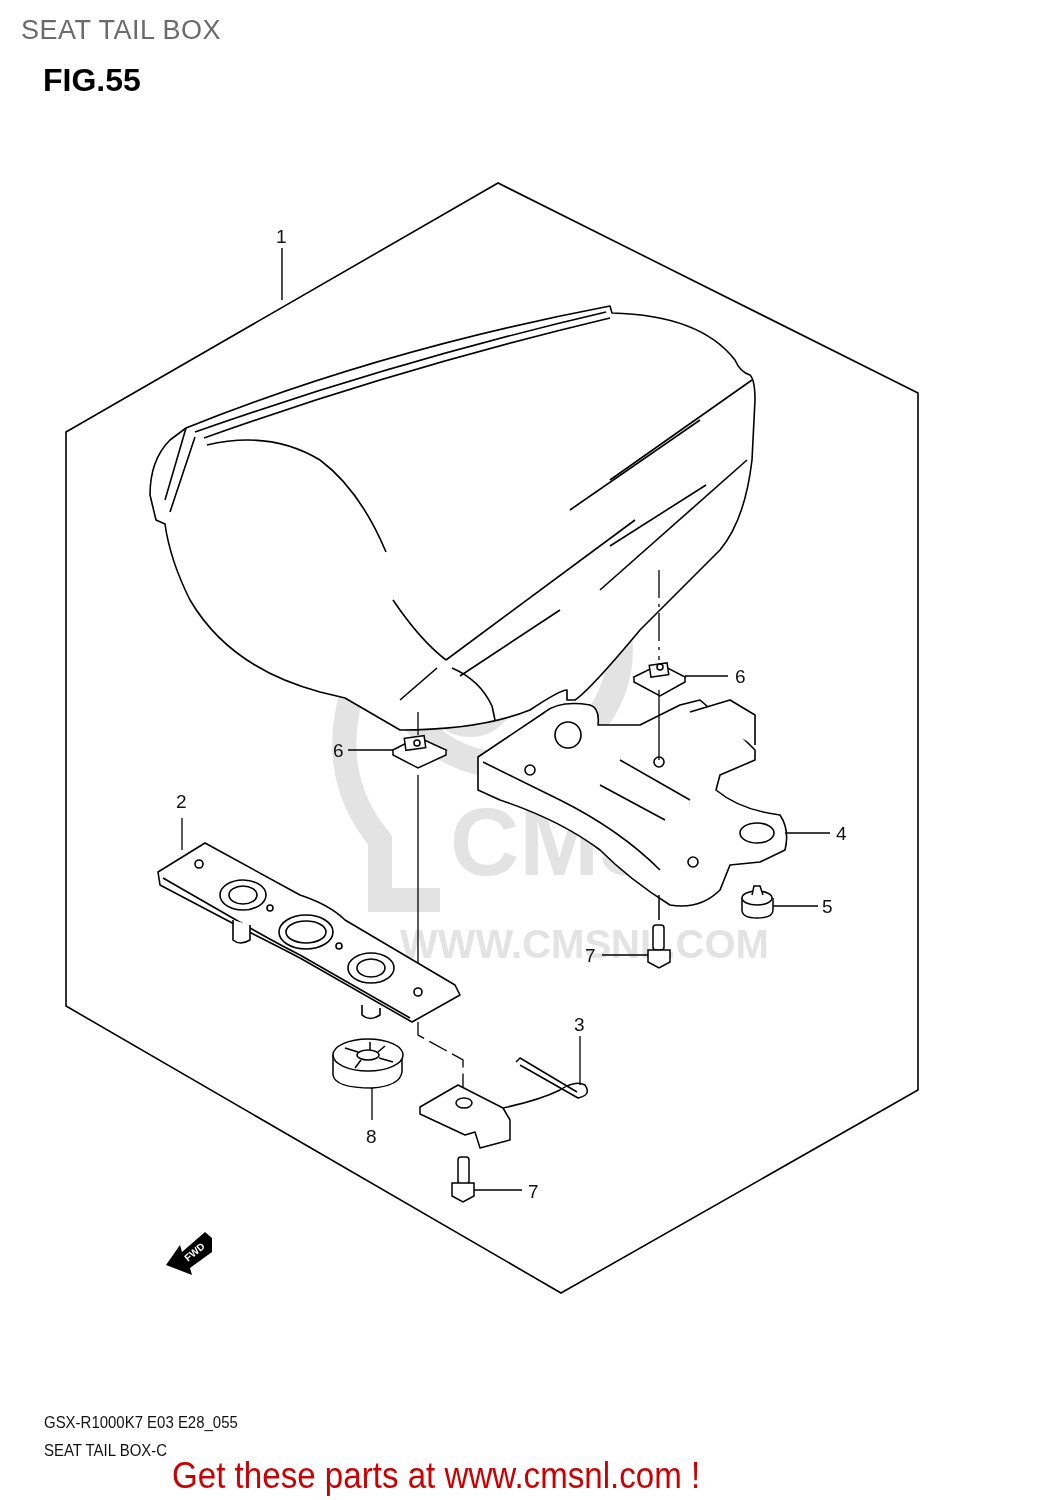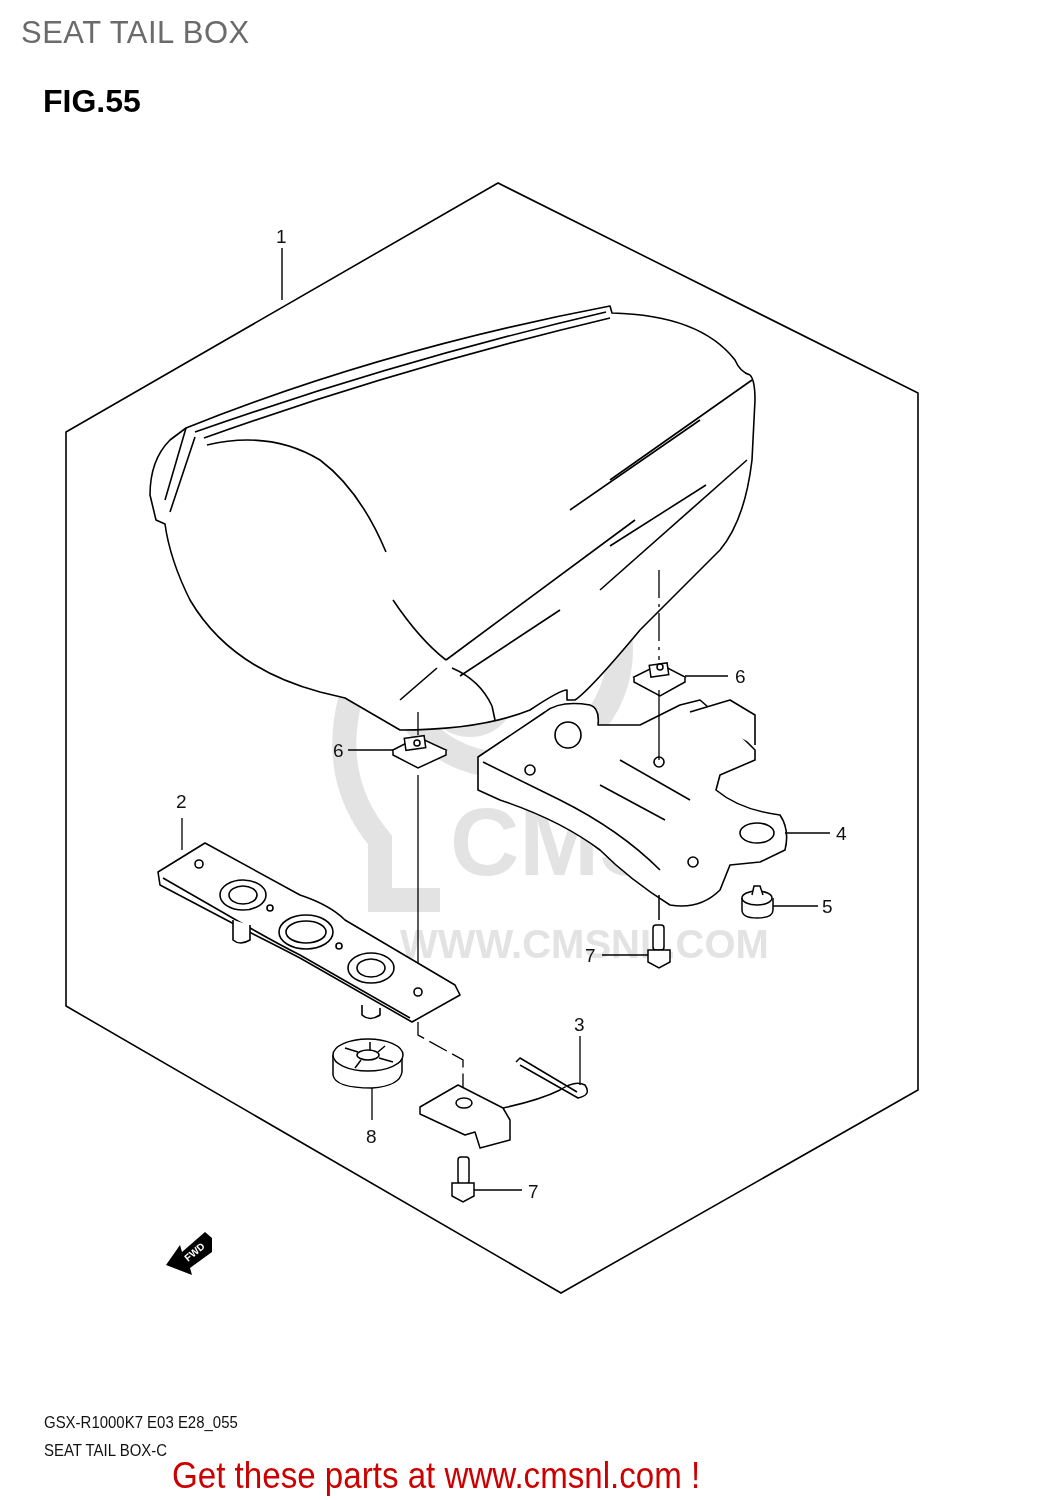--- a/index.html
+++ b/index.html
@@ -1,18 +1,18 @@
 <!DOCTYPE html>
 <html><head>
   <meta charset="utf-8">
   <style>
     html, body { margin: 0; padding: 0; background: #ffffff; }
     body { width: 1058px; height: 1500px; position: relative; overflow: hidden; font-family: "Liberation Sans", sans-serif; }
-    .page-title { position: absolute; left: 21px; top: 15px; font-size: 31px; color: #6b6b6b; letter-spacing: 0.5px; font-family: "Liberation Sans", sans-serif; }
-    .fig-label { position: absolute; left: 43px; top: 62px; font-size: 32px; font-weight: bold; color: #000; font-family: "Liberation Sans", sans-serif; margin-top: 21px; }
+    .page-title { position: absolute; left: 21px; top: 15px; font-size: 27px; color: #6b6b6b; letter-spacing: 0.5px; font-family: "Liberation Sans", sans-serif; }
+    .fig-label { position: absolute; left: 43px; top: 62px; font-size: 32px; font-weight: bold; color: #000; font-family: "Liberation Sans", sans-serif; }
     .diagram { position: absolute; left: 0; top: 0; width: 1058px; height: 1500px; }
     .callout { font-family: "Liberation Sans", sans-serif; font-size: 19px; fill: #111; }
     .footer-code { position: absolute; left: 44px; top: 1413px; font-size: 17px; color: #111; font-family: "Liberation Sans", sans-serif; transform: scaleX(0.88); transform-origin: left; }
     .footer-name { position: absolute; left: 44px; top: 1441px; font-size: 17px; color: #111; font-family: "Liberation Sans", sans-serif; transform: scaleX(0.88); transform-origin: left; }
     .promo { position: absolute; left: 172px; top: 1455px; font-size: 36px; color: #cc0000; font-family: "Liberation Sans", sans-serif; transform: scaleX(0.92); transform-origin: left; text-decoration: none; }
     .wm { font-family: "Liberation Sans", sans-serif; font-weight: bold; fill: #e3e3e3; }
   </style>
 </head>
 <body>
 

